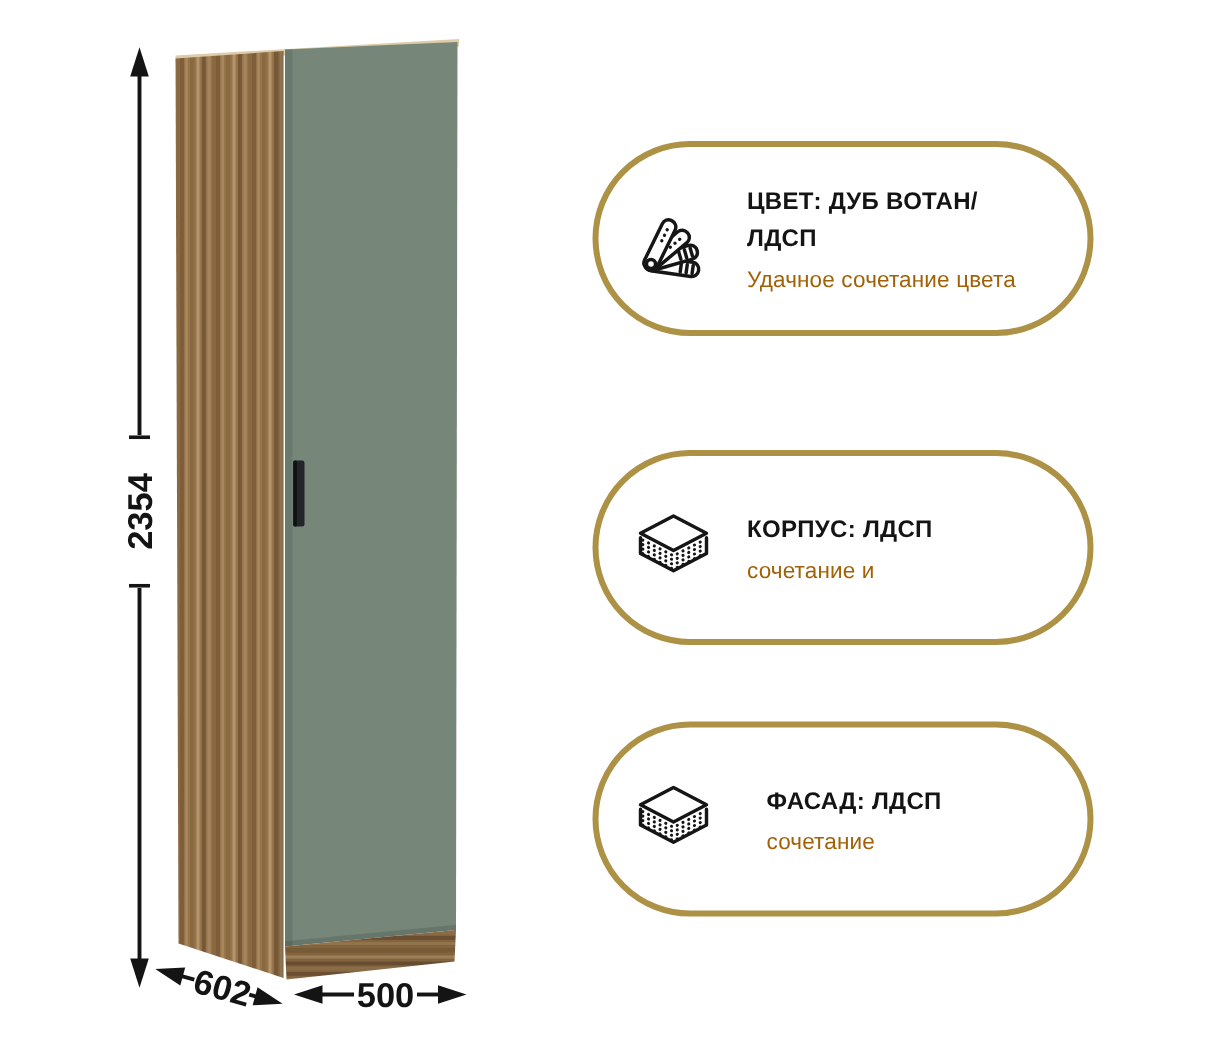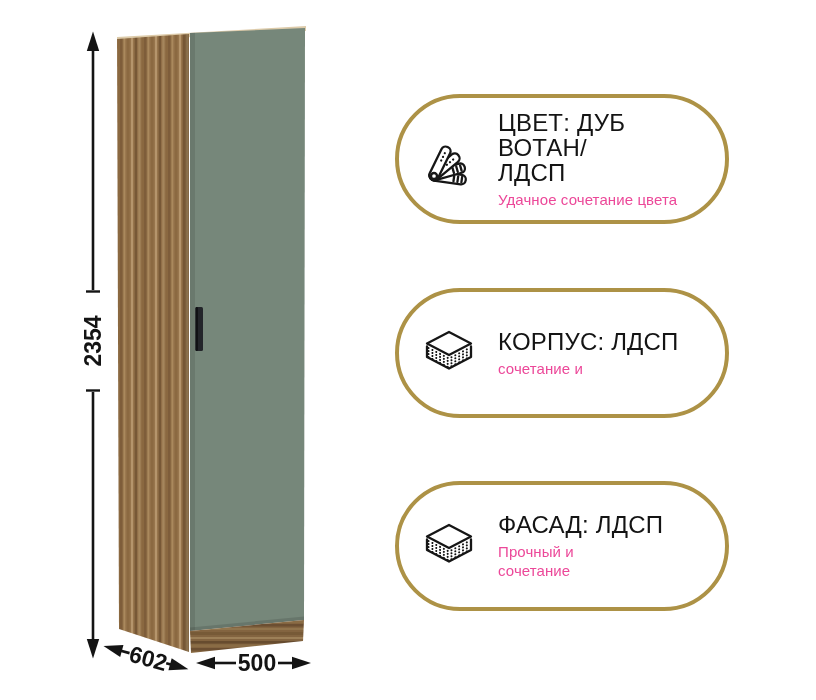--- a/index.html
+++ b/index.html
@@ -8,23 +8,23 @@
     font-family:"Liberation Sans",sans-serif;
   }
   .wardrobe-svg{position:absolute;left:0;top:0;}
   .badge{
     position:absolute;left:395px;width:334px;height:130px;box-sizing:border-box;
     background:#ffffff;border:4px solid #ad9246;border-radius:68px;
     display:flex;align-items:center;padding-left:22px;
   }
   .badge-icon{width:56px;height:56px;flex:0 0 56px;margin-right:21px;}
   .badge-text{width:214px;display:flex;flex-direction:column;justify-content:center;}
-  .badge-title{font-size:24px;font-weight:400;color:#141414;line-height:25px;letter-spacing:.2px;}
+  .badge-title{font-size:16px;font-weight:700;color:#141414;line-height:25px;letter-spacing:.2px;}
   .badge-title span{display:block;}
-  .badge-sub{font-size:15px;font-weight:500;color:#ec4899;line-height:19px;margin-top:5px;letter-spacing:.1px;}
+  .badge-sub{font-size:15px;font-weight:500;color:#a16207;line-height:19px;margin-top:5px;letter-spacing:.1px;}
   .badge-sub span{display:block;}
   .dim-text{font-family:"Liberation Sans",sans-serif;font-size:23px;font-weight:600;fill:#141414;}
 </style>
 </head>
 <body>
 
 <div class="stage">
 
   <svg class="wardrobe-svg" width="816" height="700" viewBox="0 0 816 700">
     <defs>
@@ -123,21 +123,21 @@
       <div class="badge-title">
         <span>ЦВЕТ: ДУБ ВОТАН/</span>
         <span>ЛДСП</span>
       </div>
       <div class="badge-sub">
         <span>Удачное сочетание цвета</span>
       </div>
     </div>
   </div>
 
-  <div class="badge" style="top:288px;">
+  <div class="badge" style="top:300px;">
     <svg class="badge-icon" viewBox="0 0 56 56">
       <g fill="none" stroke="#161616" stroke-width="2.3" stroke-linejoin="round" stroke-linecap="round">
         <polygon points="28,7 50,18.5 28,30 6,18.5"></polygon>
         <path d="M6,21.5 L6,32 L28,43.5 L50,32 L50,21.5"></path>
         <g stroke-width="2" stroke-dasharray="0.1 4.2">
           <path d="M7.5,23 L28,33.5 L48.5,23"></path>
           <path d="M7.5,26 L28,36.5 L48.5,26"></path>
           <path d="M7.5,29 L28,39.5 L48.5,29"></path>
           <path d="M7.5,32 L28,42.5 L48.5,32"></path>
         </g>
@@ -146,37 +146,36 @@
     <div class="badge-text">
       <div class="badge-title">
         <span>КОРПУС: ЛДСП</span>
       </div>
       <div class="badge-sub">
         <span>сочетание и</span>
       </div>
     </div>
   </div>
 
-  <div class="badge" style="top:481px;">
+  <div class="badge" style="top:481px;justify-content:space-between;">
     <svg class="badge-icon" viewBox="0 0 56 56">
       <g fill="none" stroke="#161616" stroke-width="2.3" stroke-linejoin="round" stroke-linecap="round">
         <polygon points="28,7 50,18.5 28,30 6,18.5"></polygon>
         <path d="M6,21.5 L6,32 L28,43.5 L50,32 L50,21.5"></path>
         <g stroke-width="2" stroke-dasharray="0.1 4.2">
           <path d="M7.5,23 L28,33.5 L48.5,23"></path>
           <path d="M7.5,26 L28,36.5 L48.5,26"></path>
           <path d="M7.5,29 L28,39.5 L48.5,29"></path>
           <path d="M7.5,32 L28,42.5 L48.5,32"></path>
         </g>
       </g>
     </svg>
     <div class="badge-text">
       <div class="badge-title">
         <span>ФАСАД: ЛДСП</span>
       </div>
       <div class="badge-sub">
-        <span>Прочный и</span>
         <span>сочетание</span>
       </div>
     </div>
   </div>
 
 </div>
 
 </body></html>

